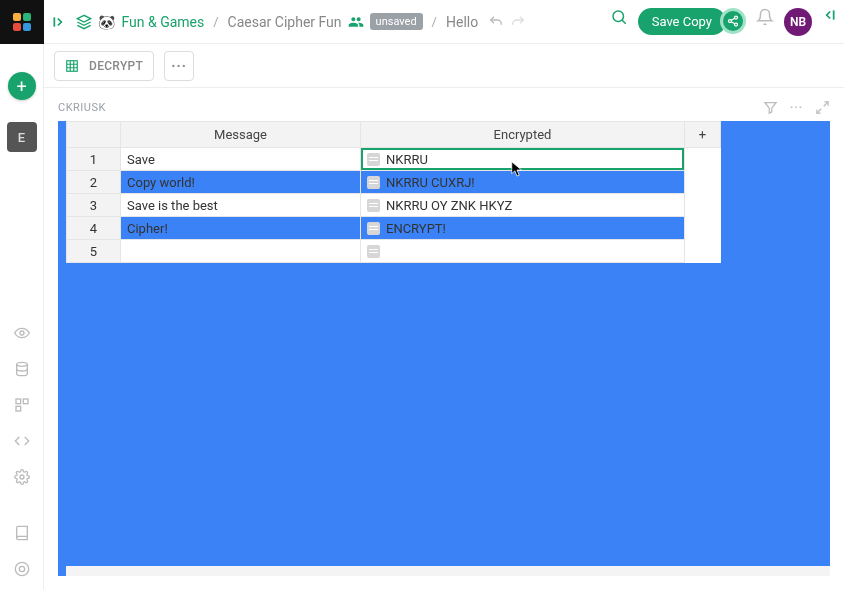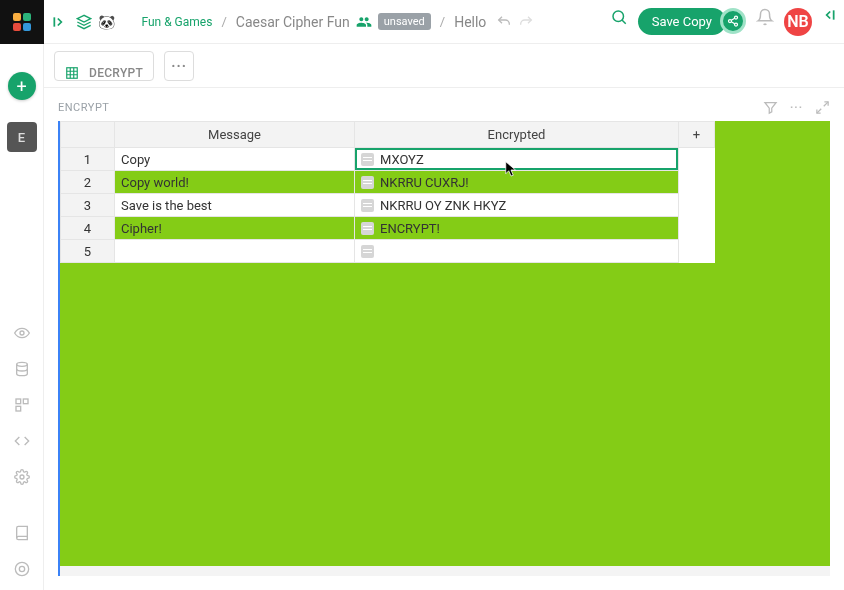--- a/index.html
+++ b/index.html
@@ -88,21 +88,21 @@
     height: 44px;
     border-bottom: 1px solid #eee;
     display: flex;
     align-items: center;
     padding: 0 8px;
     gap: 6px;
     white-space: nowrap;
   }
   .icon { display:inline-flex; align-items:center; justify-content:center; color:#9aa; }
   .icon-green { color:#17a36b; }
-  .crumb { color:#17a36b; font-size:12px;margin-left:20px; }
+  .crumb { color:#17a36b; font-size:14px; }
   .crumb-sep { color:#aaa; padding:0 3px; }
   .crumb-plain { color:#888; font-size:14px; }
   .unsaved {
     background:#9aa1a7; color:#fff; border-radius:3px; font-size:11px; padding:2px 6px;
   }
   .topbar .right { margin-left:auto; display:flex; align-items:flex-start; gap:10px;}
   .save-copy {
     background:#17a36b;
     color:#fff;
     border-radius:16px;
@@ -114,38 +114,38 @@
   .share-bubble {
     width:26px; height:26px; border-radius:50%;
     background:#17a36b;
     border:3px solid #9fe2c7;
     display:flex; align-items:center; justify-content:center;
     color:#fff;
     margin-left:-6px;
   }
   .avatar {
     width:28px;height:28px;border-radius:50%;
-    background:#ef4444;color:#fff;font-weight:600;
-    display:flex;align-items:center;justify-content:center;font-size:16px;
+    background:#701a75;color:#fff;font-weight:600;
+    display:flex;align-items:center;justify-content:center;font-size:12px;
   }
 
   
   .toolbar-row {
     height:44px;
     border-bottom:1px solid #eee;
     display:flex; align-items:center;
     padding:0 10px;
     gap:10px;
   }
   .pill {
     border:1px solid #ddd;
     border-radius:4px;
     height:30px;
     display:flex;
-    align-items:flex-end;
+    align-items:center;
     padding:0 10px;
     gap:10px;
     color:#888;
     font-size:12px;
     font-weight:500;
     letter-spacing:0.3px;
   }
   .pill .grid-ico { color:#17a36b; }
   .more-pill {
     border:1px solid #ddd;
@@ -163,22 +163,22 @@
     font-size:11px;
     letter-spacing:0.5px;
   }
   .section-header .sh-right { margin-left:auto; display:flex; gap:12px; color:#bbb; align-items:center; }
 
   
   .table-wrap {
     position:relative;
     margin:0 14px 14px 14px;
     flex:1;
-    border-left:2px solid #3b82f6;
-    background:#84cc16;
+    border-left:8px solid #3b82f6;
+    background:#3b82f6;
   }
   .grid {
     border-collapse:collapse;
     table-layout:fixed;
   }
   .grid th, .grid td {
     border:1px solid #e5e5e5;
     height:23px;
     font-size:13px;
     color:#333;
@@ -366,21 +366,21 @@
             <rect x="3" y="3" width="18" height="18"></rect>
             <path d="M3 9h18M3 15h18M9 3v18M15 3v18"></path>
           </svg>
       </span>
       <span>DECRYPT</span>
     </div>
     <div class="more-pill">···</div>
   </div>
 
   <div class="section-header">
-    <span>ENCRYPT</span>
+    <span>CKRIUSK</span>
     <div class="sh-right">
       <span>
         <svg width="15" height="15" viewBox="0 0 24 24" fill="none" stroke="currentColor" stroke-width="2">
             <path d="M3 4h18l-7 9v6l-4 2v-8z"></path>
           </svg>
       </span>
       <span style="font-weight:700;letter-spacing:1px;">···</span>
       <span>
         <svg width="15" height="15" viewBox="0 0 24 24" fill="none" stroke="currentColor" stroke-width="2">
             <path d="M15 3h6v6"></path>
@@ -404,25 +404,25 @@
         <tr>
           <th class="col-rownum"></th>
           <th class="col-msg">Message</th>
           <th class="col-enc">Encrypted</th>
           <th class="col-add">+</th>
         </tr>
       </thead>
       <tbody id="tbody">
           <tr class="row-sel">
             <td class="col-rownum">1</td>
-            <td class="col-msg">Copy</td>
+            <td class="col-msg">Save</td>
             <td class="col-enc">
               <div class="cell-inner">
                 <span class="field-icon"></span>
-                <span>MXOYZ</span>
+                <span>NKRRU</span>
               </div>
             </td>
             <td class="col-add" rowspan="5" style="border-left: 1px solid rgb(229, 229, 229); background: rgb(255, 255, 255); border-top: none; border-bottom: none; border-right: none;"></td>
           </tr>
           <tr>
             <td class="col-rownum">2</td>
             <td class="col-msg">Copy world!</td>
             <td class="col-enc">
               <div class="cell-inner">
                 <span class="field-icon"></span>

